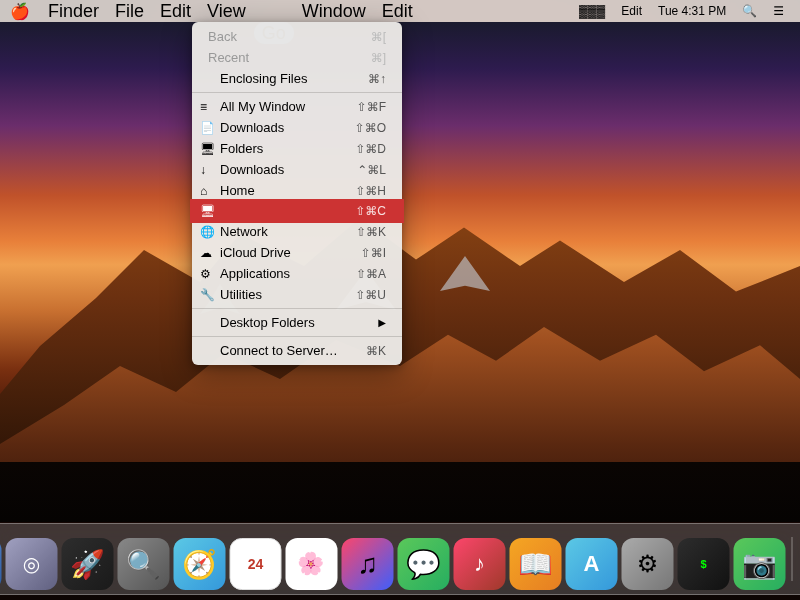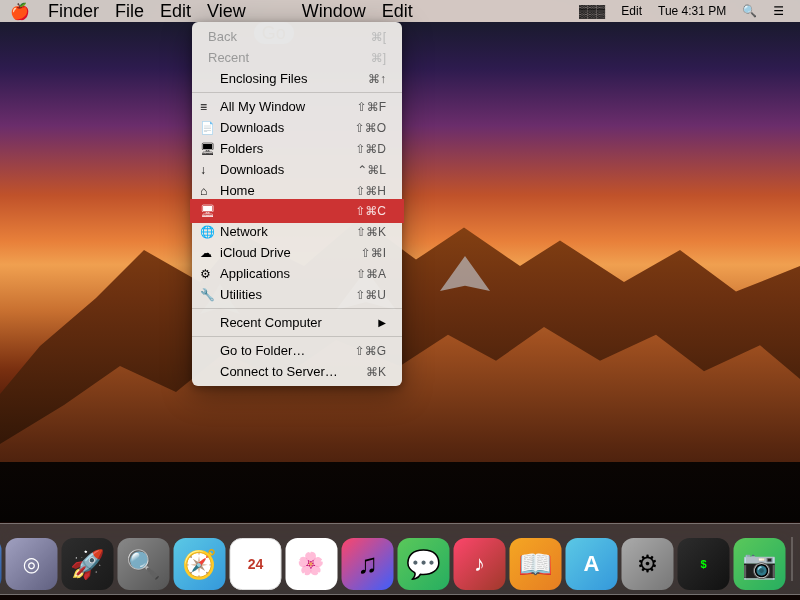--- a/index.html
+++ b/index.html
@@ -430,29 +430,25 @@
 
     <div class="menu-item">
       <span class="item-icon">🔧</span>
       <span class="item-label">Utilities</span>
       <span class="item-shortcut">⇧⌘U</span>
     </div>
 
     <div class="menu-separator"></div>
 
     <div class="menu-item submenu-item">
-      <span class="item-label">Recent Computer</span>
+      <span class="item-label">Desktop Folders</span>
     </div>
 
     <div class="menu-separator"></div>
 
-    <div class="menu-item">
-      <span class="item-label">Go to Folder…</span>
-      <span class="item-shortcut">⇧⌘G</span>
-    </div>
 
     <div class="menu-item">
       <span class="item-label">Connect to Server…</span>
       <span class="item-shortcut">⌘K</span>
     </div>
 
   </div>
 
   <div class="dock">
     <div class="dock-icon dock-finder">🌀</div>

